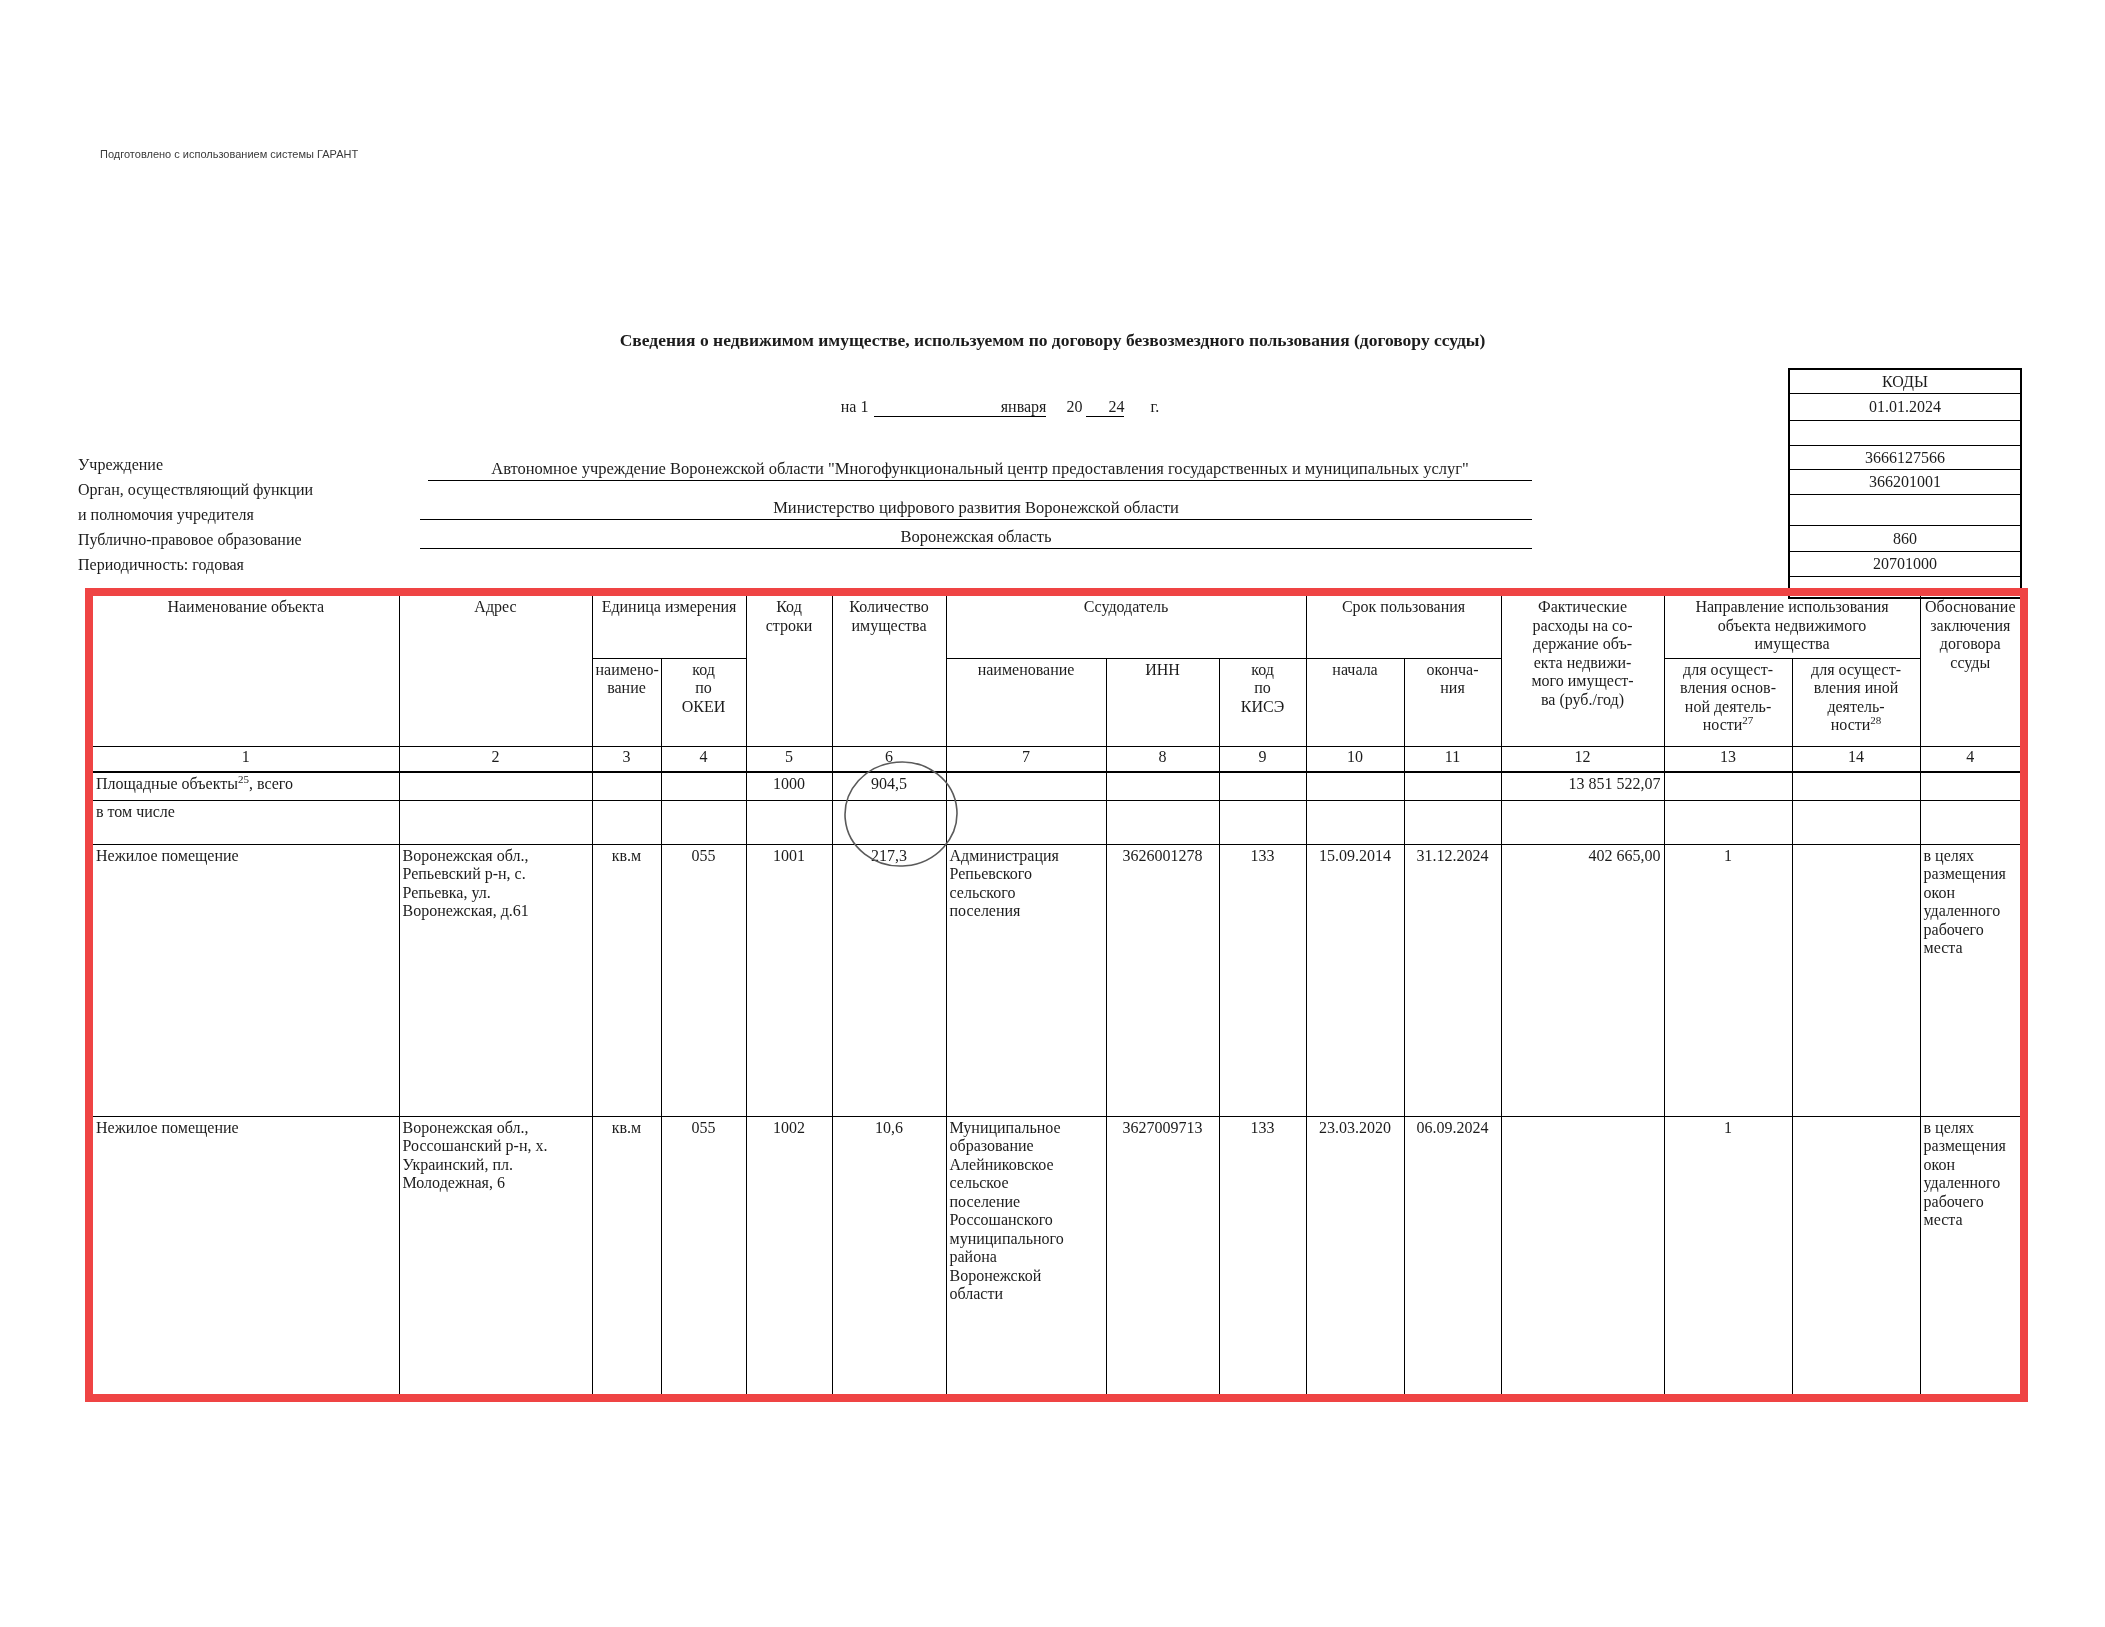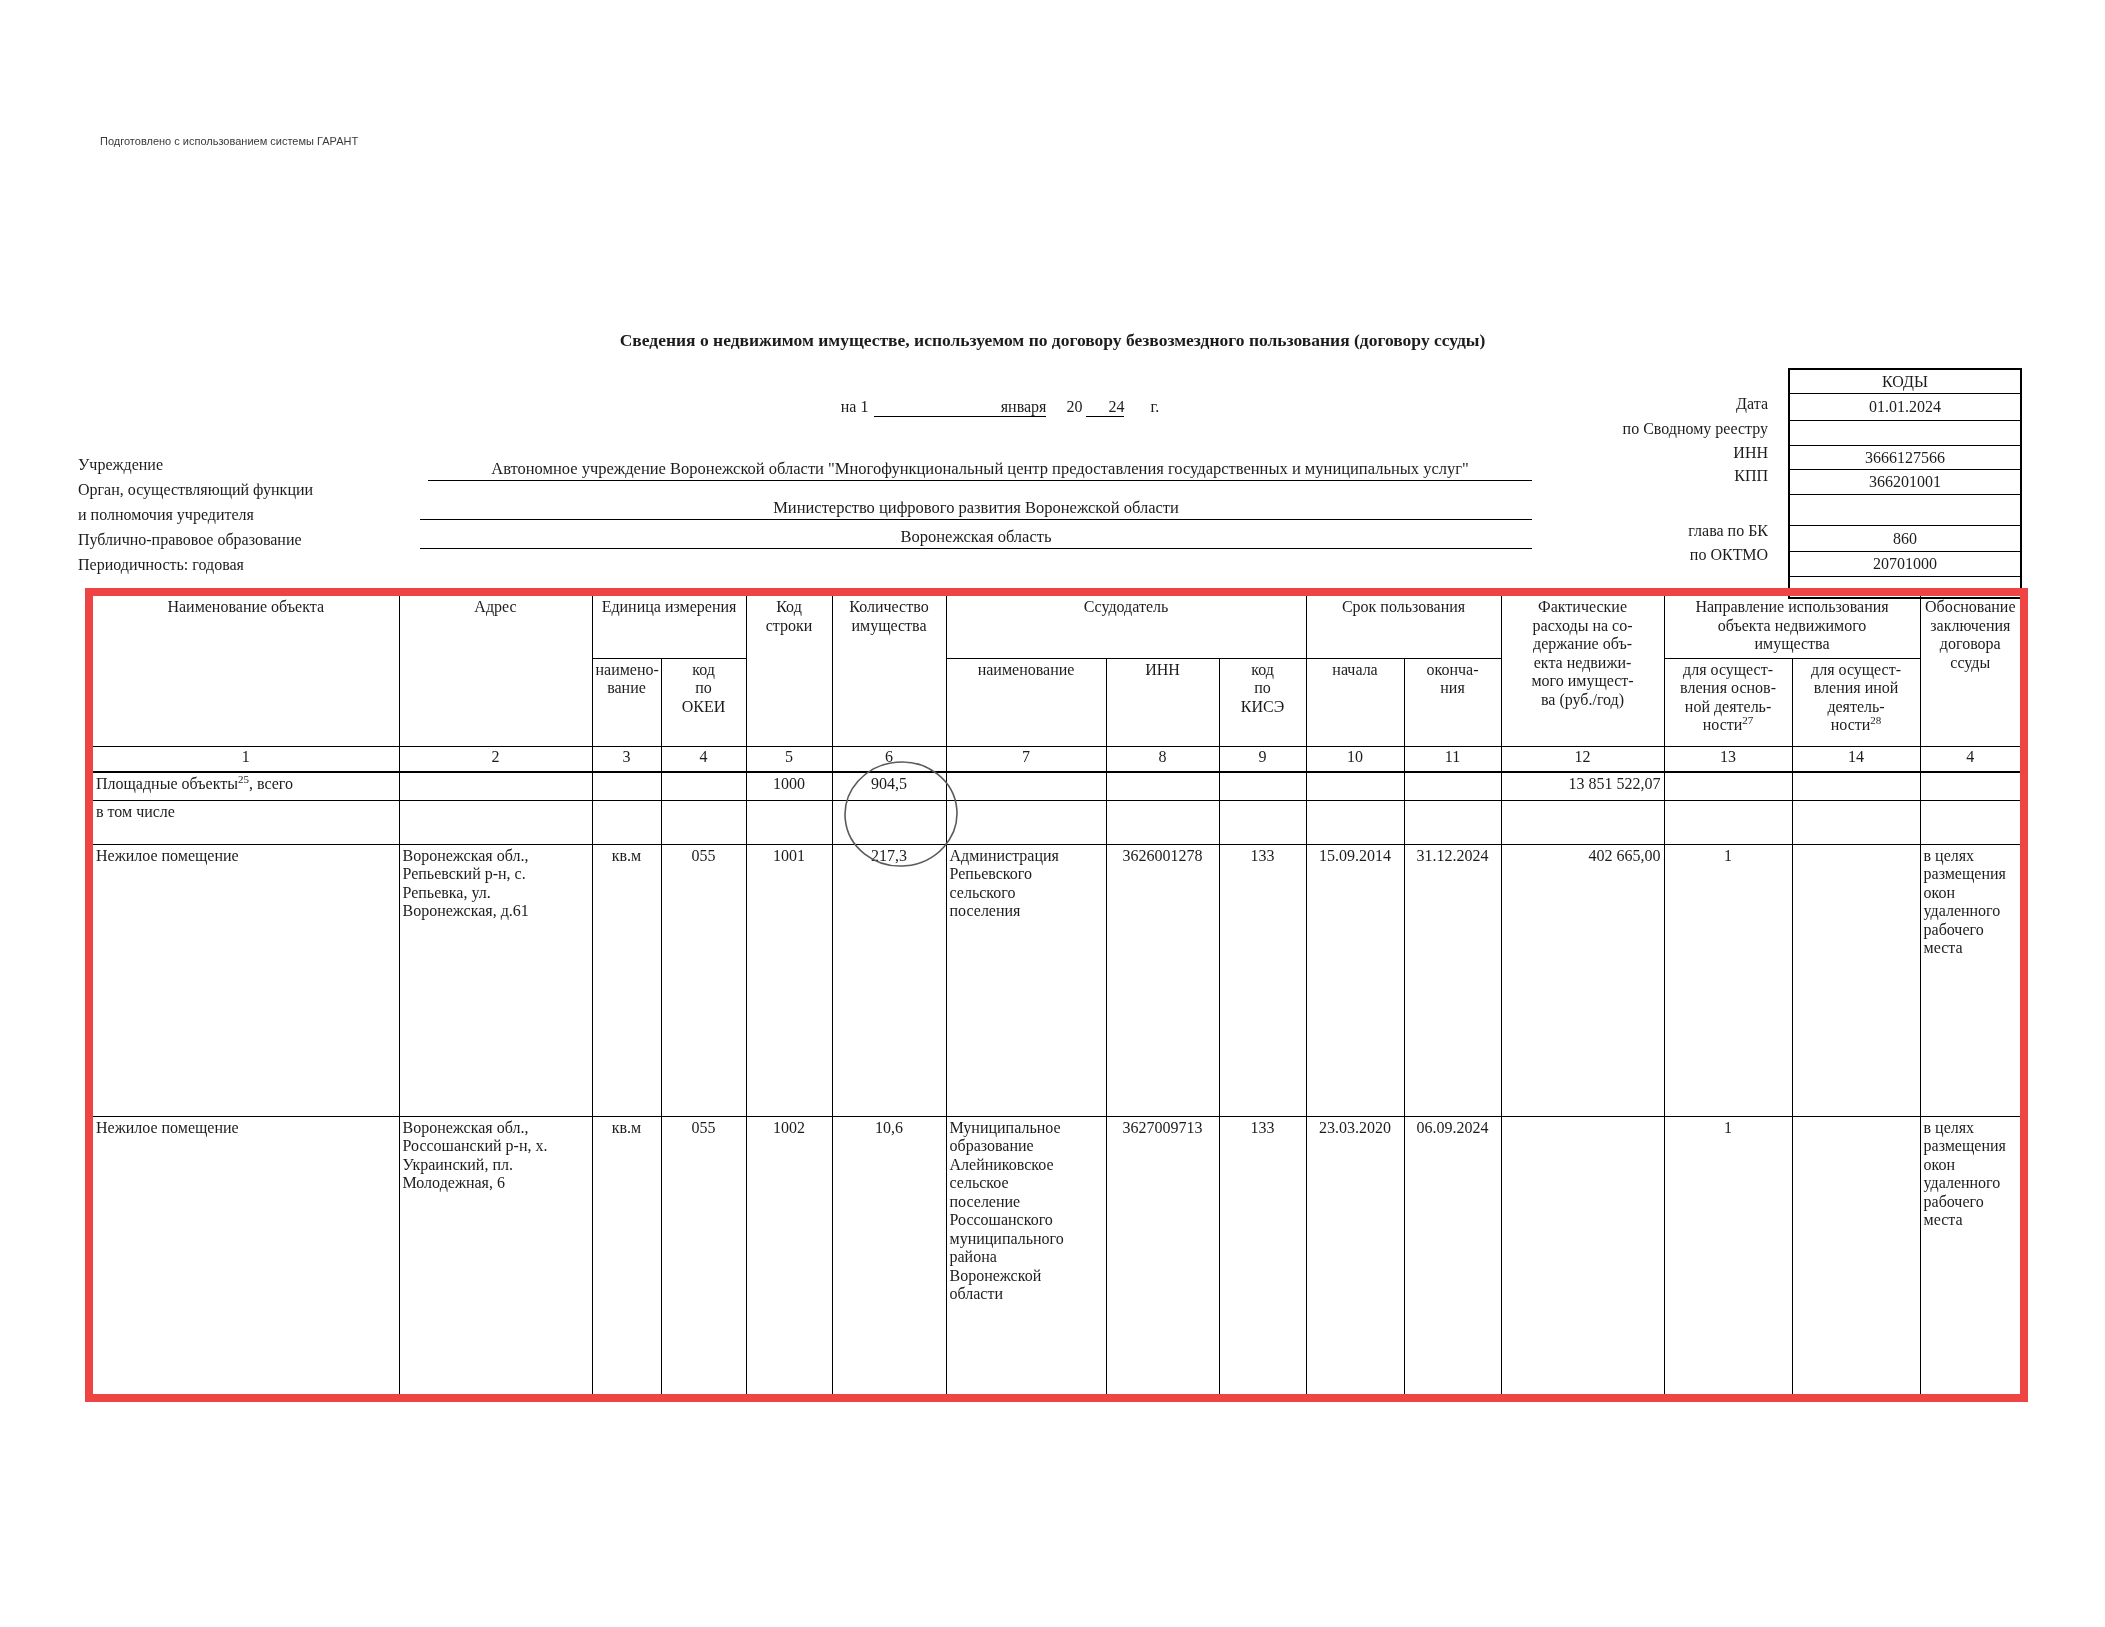--- a/index.html
+++ b/index.html
@@ -64,50 +64,40 @@
   td.just { font-size:15px; }
   sup { font-size:11px; line-height:0; }
 
   .pen-circle { pointer-events:none; }
 </style>
 </head>
 <body>
 
 <div class="page">
 
-  <div class="abs watermark" style="left:100px; top:135px;">Подготовлено с использованием системы ГАРАНТ</div>
+  <div class="abs watermark" style="left:100px; top:148px;">Подготовлено с использованием системы ГАРАНТ</div>
 
   <div class="abs title">Сведения о недвижимом имуществе, используемом по договору безвозмездного пользования (договору ссуды)</div>
 
   <div class="abs dateline">
     <span>на 1</span><span class="u u1">января</span><span class="yy">20</span><span class="u u2">24</span><span class="gg">г.</span>
   </div>
 
   <div class="abs left-labels">
     <div>Учреждение</div>
     <div>Орган, осуществляющий функции</div>
     <div>и полномочия учредителя</div>
     <div>Публично-правовое образование</div>
     <div>Периодичность: годовая</div>
   </div>
 
   <div class="abs vline v2">Министерство цифрового развития Воронежской области</div>
   <div class="abs vline v1">Автономное учреждение Воронежской области "Многофункциональный центр предоставления государственных и муниципальных услуг"</div>
   <div class="abs vline v3">Воронежская область</div>
 
-  <div class="abs codes-labels">
-    <div class="cl cl0">Дата</div>
-    <div class="cl cl1">по Сводному реестру</div>
-    <div class="cl cl2">ИНН</div>
-    <div class="cl cl3">КПП</div>
-    <div class="cl cl4"></div>
-    <div class="cl cl5">глава по БК</div>
-    <div class="cl cl6">по ОКТМО</div>
-    <div class="cl cl7"></div>
-  </div>
 
   <div class="abs codes-box">
     <div class="cb cb0">КОДЫ</div>
     <div class="cb cb1">01.01.2024</div>
     <div class="cb cb2"></div>
     <div class="cb cb3">3666127566</div>
     <div class="cb cb4">366201001</div>
     <div class="cb cb5"></div>
     <div class="cb cb6">860</div>
     <div class="cb cb7">20701000</div>

